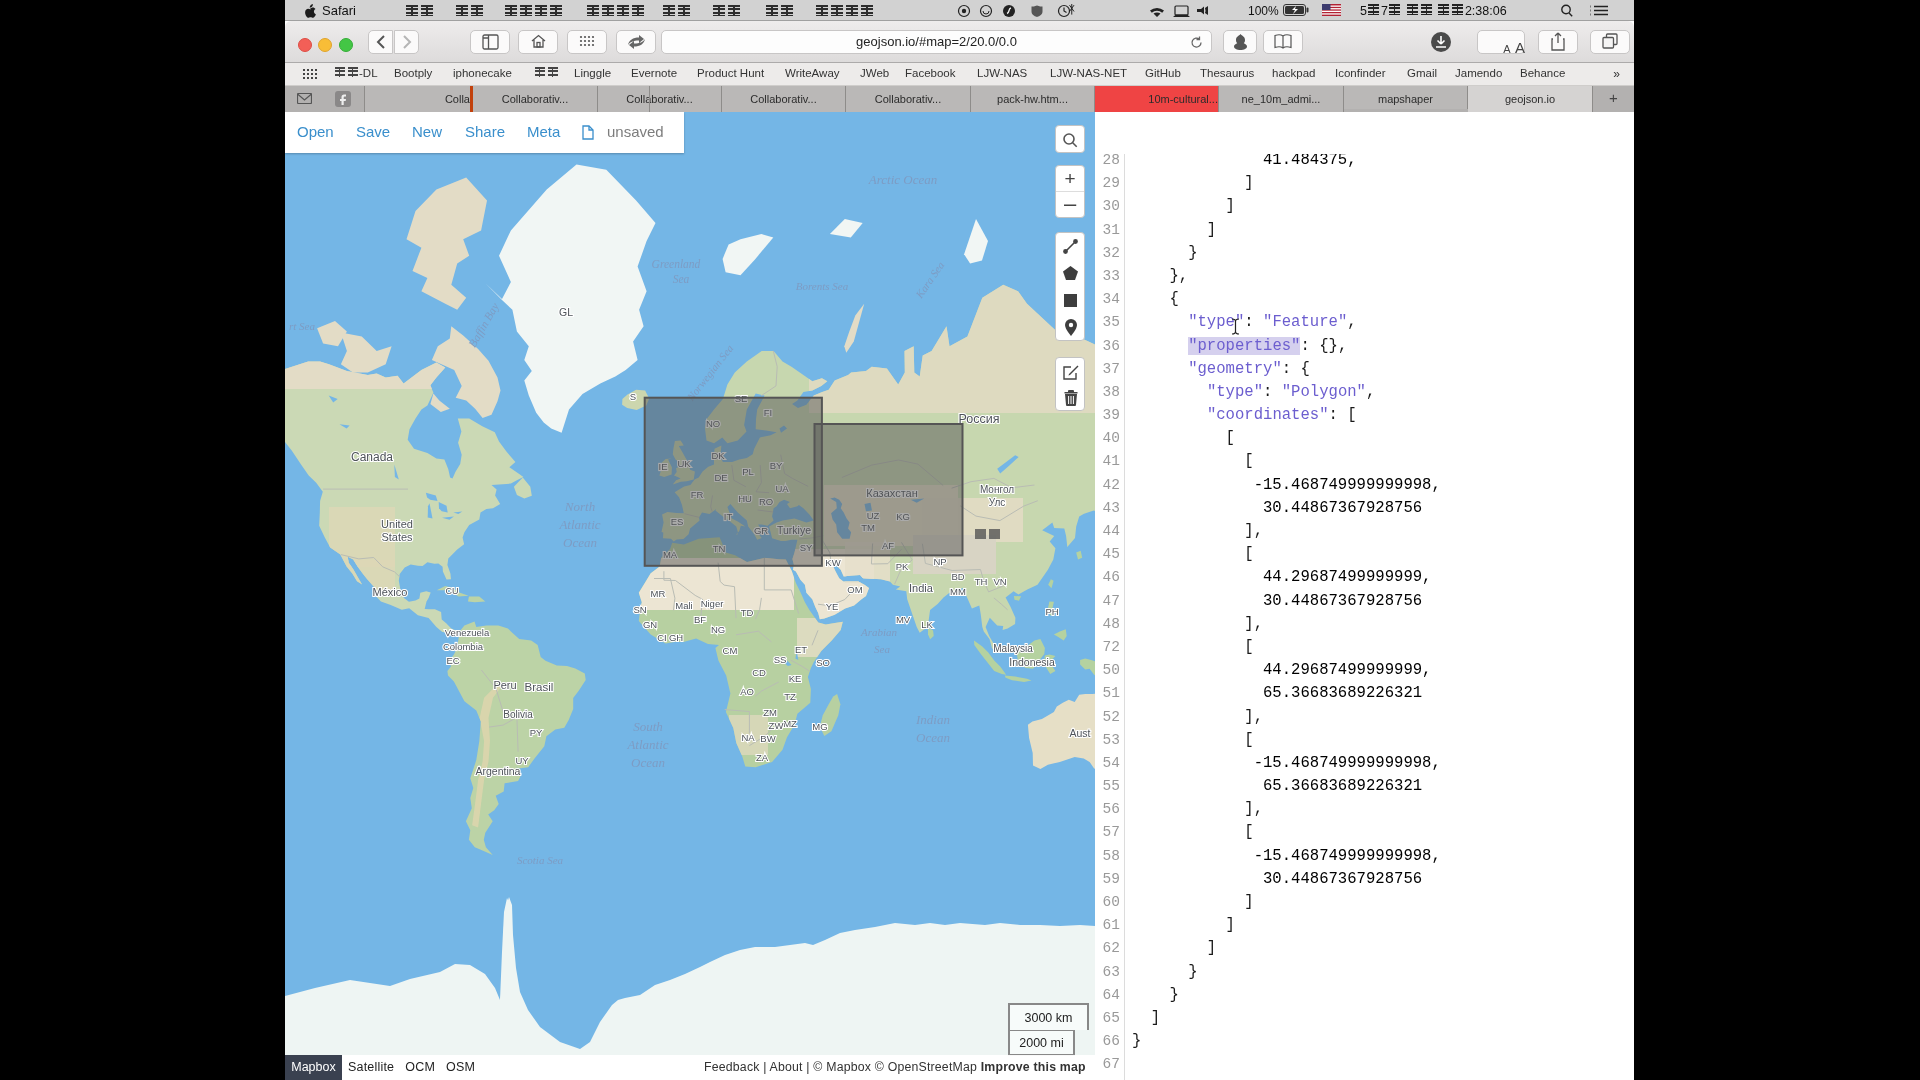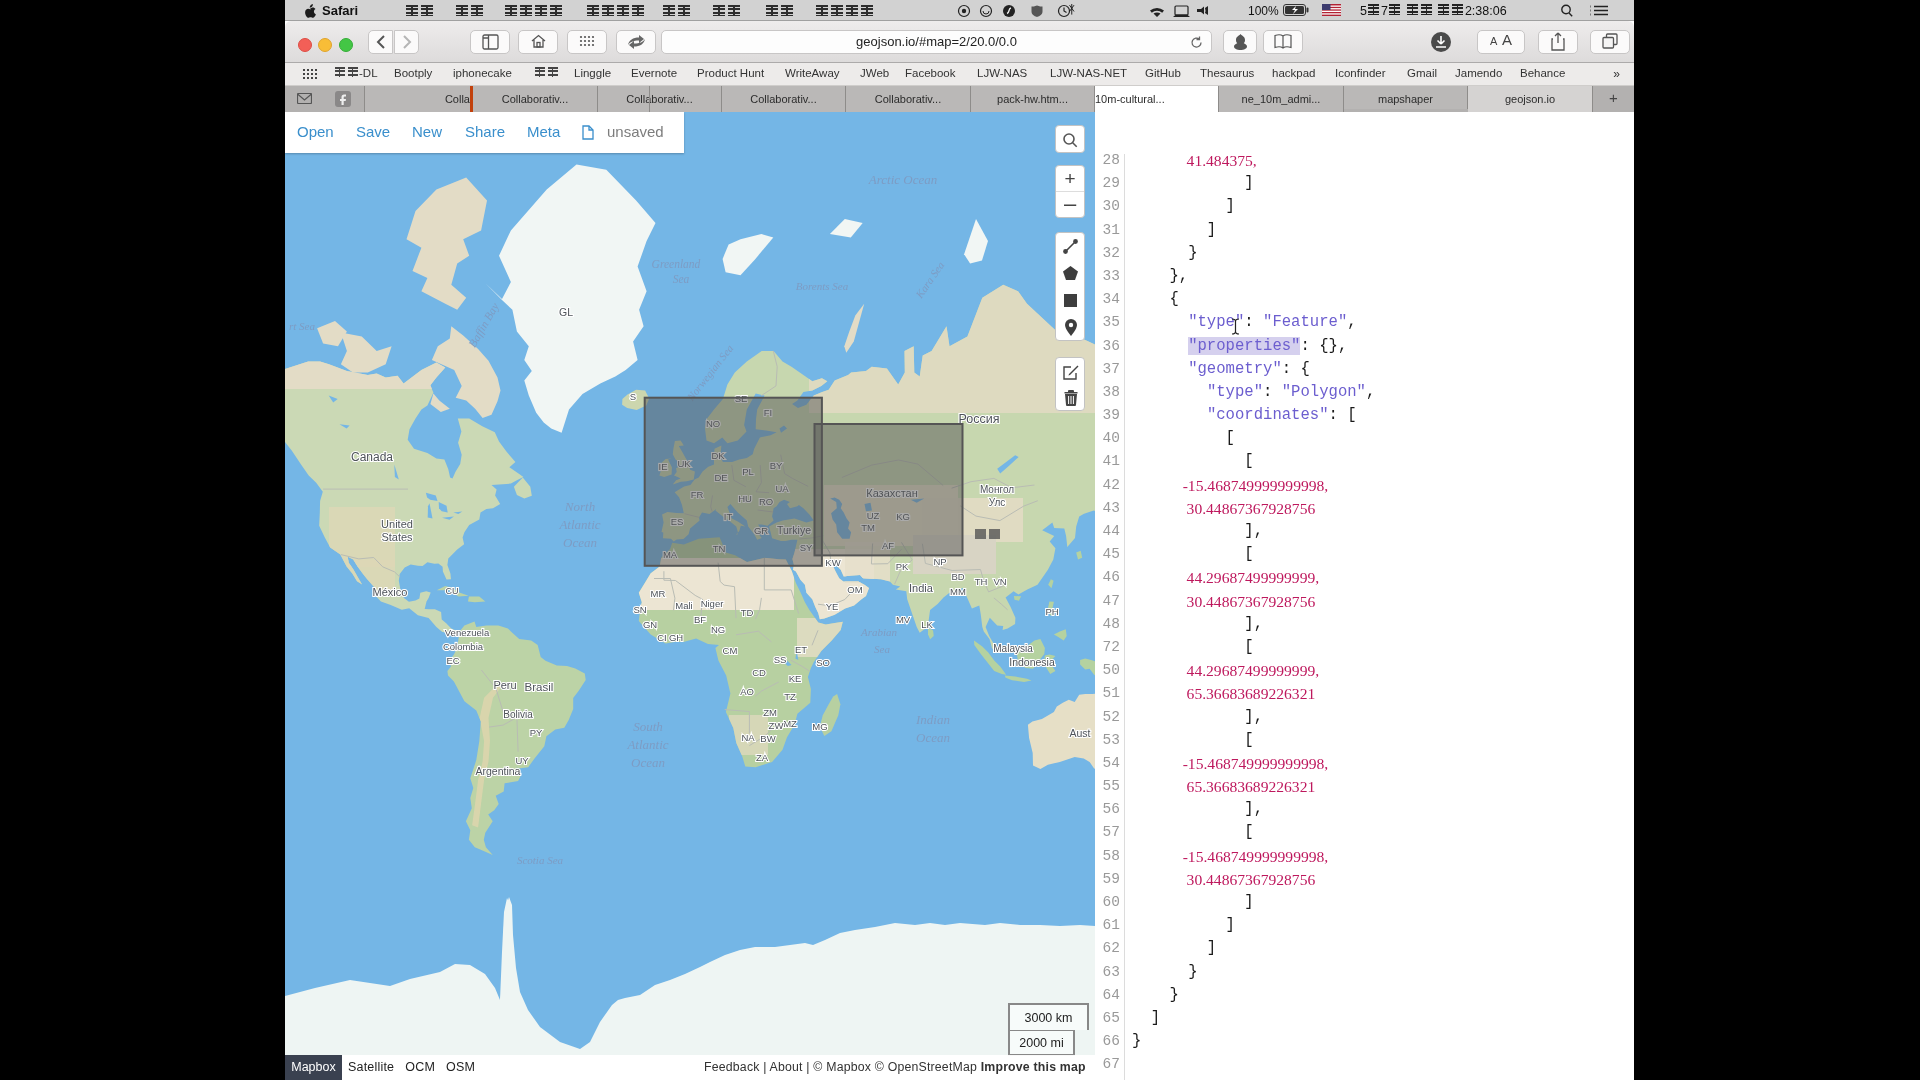--- a/index.html
+++ b/index.html
@@ -33,33 +33,33 @@
   color:#fff; font-size:13.5px; text-align:center; line-height:40px; }
 #graybox { position:absolute; left:290px; top:1px; width:249px; height:40px; background:#e9eae8; }
 #gutter { position:absolute; left:0; top:42px; width:30px; height:926px; background:#fff;
   border-right:1px solid #dcdcdc; overflow:hidden; }
 #codewrap { position:absolute; left:37px; top:42px; width:502px; height:926px; overflow:hidden; }
 .crow { height:23.2px; line-height:23.2px; font-family:"Liberation Mono", monospace;
   font-size:15.6px; white-space:pre; }
 .gnum { text-align:right; padding-right:4px; color:#999; font-size:14.5px; }
 .cp { color:#1a1a1a; }
 .ck { color:#6c5ecf; }
-.cn { color:#be185d;font-family:Liberation Serif, serif; }
+.cn { color:#000000; }
 .sel { background:#d5d0ee; }
 .bluelink { color:#70aed0; }
 </style></head>
 <body>
 <div id="win">
 
 <div id="menubar">
   <svg style="position:absolute;left:19px;top:4px" width="13" height="14" viewBox="0 0 13 14">
     <path d="M9.3 0c.1 1-.3 1.9-.9 2.6-.6.7-1.6 1.2-2.5 1.1-.1-.9.4-1.9.9-2.5C7.4.5 8.5 0 9.3 0zM12.4 10.3c-.4 1-.6 1.4-1.2 2.3-.8 1.2-1.9 2.7-3.2 2.7-1.2 0-1.5-.8-3.1-.8s-2 .8-3.2.8C.4 15.3-.6 13.9-1.4 12.7" fill="none"></path>
     <path d="M6.5 4.1c.8 0 1.8-.5 2.4-.5 1 0 2 .6 2.6 1.5-2.3 1.3-1.9 4.4.4 5.3-.5 1.2-1.7 3.3-3 3.3-.8 0-1.3-.5-2.3-.5s-1.6.5-2.3.5c-1.4 0-3.2-2.9-3.2-5.3 0-2.4 1.6-3.6 3-3.6.9 0 1.7.6 2.4.6zM8.9 0c.1 1-.3 1.9-.8 2.6-.6.7-1.5 1.3-2.4 1.2-.1-.9.3-1.8.9-2.5C7.1.6 8.1.1 8.9 0z" fill="#1c1c1c"></path>
   </svg>
-  <div style="position:absolute;left:37px;top:3px;font-weight:bold;font-size:13px">Safari</div>
+  <div style="position:absolute;left:37px;top:3px;font-weight:normal;font-size:13px">Safari</div>
   <div style="position:absolute;left:119px;top:4px"><span style="display:inline-block;width:12px;height:11px;margin:0 1.5px;background:repeating-linear-gradient(180deg,#1c1c1c 0 1.7px,rgba(0,0,0,0) 1.7px 3.4px),linear-gradient(90deg,rgba(0,0,0,0) 0 45%,#1c1c1c 45% 55%,rgba(0,0,0,0) 55%);opacity:.9"></span><span style="display:inline-block;width:12px;height:11px;margin:0 1.5px;background:repeating-linear-gradient(180deg,#1c1c1c 0 1.7px,rgba(0,0,0,0) 1.7px 3.4px),linear-gradient(90deg,rgba(0,0,0,0) 0 45%,#1c1c1c 45% 55%,rgba(0,0,0,0) 55%);opacity:.9"></span></div>
       <div style="position:absolute;left:169px;top:4px"><span style="display:inline-block;width:12px;height:11px;margin:0 1.5px;background:repeating-linear-gradient(180deg,#1c1c1c 0 1.7px,rgba(0,0,0,0) 1.7px 3.4px),linear-gradient(90deg,rgba(0,0,0,0) 0 45%,#1c1c1c 45% 55%,rgba(0,0,0,0) 55%);opacity:.9"></span><span style="display:inline-block;width:12px;height:11px;margin:0 1.5px;background:repeating-linear-gradient(180deg,#1c1c1c 0 1.7px,rgba(0,0,0,0) 1.7px 3.4px),linear-gradient(90deg,rgba(0,0,0,0) 0 45%,#1c1c1c 45% 55%,rgba(0,0,0,0) 55%);opacity:.9"></span></div>
       <div style="position:absolute;left:218px;top:4px"><span style="display:inline-block;width:12px;height:11px;margin:0 1.5px;background:repeating-linear-gradient(180deg,#1c1c1c 0 1.7px,rgba(0,0,0,0) 1.7px 3.4px),linear-gradient(90deg,rgba(0,0,0,0) 0 45%,#1c1c1c 45% 55%,rgba(0,0,0,0) 55%);opacity:.9"></span><span style="display:inline-block;width:12px;height:11px;margin:0 1.5px;background:repeating-linear-gradient(180deg,#1c1c1c 0 1.7px,rgba(0,0,0,0) 1.7px 3.4px),linear-gradient(90deg,rgba(0,0,0,0) 0 45%,#1c1c1c 45% 55%,rgba(0,0,0,0) 55%);opacity:.9"></span><span style="display:inline-block;width:12px;height:11px;margin:0 1.5px;background:repeating-linear-gradient(180deg,#1c1c1c 0 1.7px,rgba(0,0,0,0) 1.7px 3.4px),linear-gradient(90deg,rgba(0,0,0,0) 0 45%,#1c1c1c 45% 55%,rgba(0,0,0,0) 55%);opacity:.9"></span><span style="display:inline-block;width:12px;height:11px;margin:0 1.5px;background:repeating-linear-gradient(180deg,#1c1c1c 0 1.7px,rgba(0,0,0,0) 1.7px 3.4px),linear-gradient(90deg,rgba(0,0,0,0) 0 45%,#1c1c1c 45% 55%,rgba(0,0,0,0) 55%);opacity:.9"></span></div>
       <div style="position:absolute;left:300px;top:4px"><span style="display:inline-block;width:12px;height:11px;margin:0 1.5px;background:repeating-linear-gradient(180deg,#1c1c1c 0 1.7px,rgba(0,0,0,0) 1.7px 3.4px),linear-gradient(90deg,rgba(0,0,0,0) 0 45%,#1c1c1c 45% 55%,rgba(0,0,0,0) 55%);opacity:.9"></span><span style="display:inline-block;width:12px;height:11px;margin:0 1.5px;background:repeating-linear-gradient(180deg,#1c1c1c 0 1.7px,rgba(0,0,0,0) 1.7px 3.4px),linear-gradient(90deg,rgba(0,0,0,0) 0 45%,#1c1c1c 45% 55%,rgba(0,0,0,0) 55%);opacity:.9"></span><span style="display:inline-block;width:12px;height:11px;margin:0 1.5px;background:repeating-linear-gradient(180deg,#1c1c1c 0 1.7px,rgba(0,0,0,0) 1.7px 3.4px),linear-gradient(90deg,rgba(0,0,0,0) 0 45%,#1c1c1c 45% 55%,rgba(0,0,0,0) 55%);opacity:.9"></span><span style="display:inline-block;width:12px;height:11px;margin:0 1.5px;background:repeating-linear-gradient(180deg,#1c1c1c 0 1.7px,rgba(0,0,0,0) 1.7px 3.4px),linear-gradient(90deg,rgba(0,0,0,0) 0 45%,#1c1c1c 45% 55%,rgba(0,0,0,0) 55%);opacity:.9"></span></div>
       <div style="position:absolute;left:376px;top:4px"><span style="display:inline-block;width:12px;height:11px;margin:0 1.5px;background:repeating-linear-gradient(180deg,#1c1c1c 0 1.7px,rgba(0,0,0,0) 1.7px 3.4px),linear-gradient(90deg,rgba(0,0,0,0) 0 45%,#1c1c1c 45% 55%,rgba(0,0,0,0) 55%);opacity:.9"></span><span style="display:inline-block;width:12px;height:11px;margin:0 1.5px;background:repeating-linear-gradient(180deg,#1c1c1c 0 1.7px,rgba(0,0,0,0) 1.7px 3.4px),linear-gradient(90deg,rgba(0,0,0,0) 0 45%,#1c1c1c 45% 55%,rgba(0,0,0,0) 55%);opacity:.9"></span></div>
       <div style="position:absolute;left:426px;top:4px"><span style="display:inline-block;width:12px;height:11px;margin:0 1.5px;background:repeating-linear-gradient(180deg,#1c1c1c 0 1.7px,rgba(0,0,0,0) 1.7px 3.4px),linear-gradient(90deg,rgba(0,0,0,0) 0 45%,#1c1c1c 45% 55%,rgba(0,0,0,0) 55%);opacity:.9"></span><span style="display:inline-block;width:12px;height:11px;margin:0 1.5px;background:repeating-linear-gradient(180deg,#1c1c1c 0 1.7px,rgba(0,0,0,0) 1.7px 3.4px),linear-gradient(90deg,rgba(0,0,0,0) 0 45%,#1c1c1c 45% 55%,rgba(0,0,0,0) 55%);opacity:.9"></span></div>
       <div style="position:absolute;left:479px;top:4px"><span style="display:inline-block;width:12px;height:11px;margin:0 1.5px;background:repeating-linear-gradient(180deg,#1c1c1c 0 1.7px,rgba(0,0,0,0) 1.7px 3.4px),linear-gradient(90deg,rgba(0,0,0,0) 0 45%,#1c1c1c 45% 55%,rgba(0,0,0,0) 55%);opacity:.9"></span><span style="display:inline-block;width:12px;height:11px;margin:0 1.5px;background:repeating-linear-gradient(180deg,#1c1c1c 0 1.7px,rgba(0,0,0,0) 1.7px 3.4px),linear-gradient(90deg,rgba(0,0,0,0) 0 45%,#1c1c1c 45% 55%,rgba(0,0,0,0) 55%);opacity:.9"></span></div>
       <div style="position:absolute;left:529px;top:4px"><span style="display:inline-block;width:12px;height:11px;margin:0 1.5px;background:repeating-linear-gradient(180deg,#1c1c1c 0 1.7px,rgba(0,0,0,0) 1.7px 3.4px),linear-gradient(90deg,rgba(0,0,0,0) 0 45%,#1c1c1c 45% 55%,rgba(0,0,0,0) 55%);opacity:.9"></span><span style="display:inline-block;width:12px;height:11px;margin:0 1.5px;background:repeating-linear-gradient(180deg,#1c1c1c 0 1.7px,rgba(0,0,0,0) 1.7px 3.4px),linear-gradient(90deg,rgba(0,0,0,0) 0 45%,#1c1c1c 45% 55%,rgba(0,0,0,0) 55%);opacity:.9"></span><span style="display:inline-block;width:12px;height:11px;margin:0 1.5px;background:repeating-linear-gradient(180deg,#1c1c1c 0 1.7px,rgba(0,0,0,0) 1.7px 3.4px),linear-gradient(90deg,rgba(0,0,0,0) 0 45%,#1c1c1c 45% 55%,rgba(0,0,0,0) 55%);opacity:.9"></span><span style="display:inline-block;width:12px;height:11px;margin:0 1.5px;background:repeating-linear-gradient(180deg,#1c1c1c 0 1.7px,rgba(0,0,0,0) 1.7px 3.4px),linear-gradient(90deg,rgba(0,0,0,0) 0 45%,#1c1c1c 45% 55%,rgba(0,0,0,0) 55%);opacity:.9"></span></div>
 
   <svg style="position:absolute;left:672px;top:4px" width="270" height="14" viewBox="0 0 270 14" fill="none" stroke="#222" stroke-width="1.2">
@@ -160,21 +160,21 @@
   </svg>
   <div class="tbtn" style="left:978px;width:40px"></div>
   <svg style="position:absolute;left:989px;top:13px" width="18" height="15" viewBox="0 0 18 15" fill="none" stroke="#555" stroke-width="1.2">
     <path d="M9 2C7 .5 4 .5 1 1.5v12C4 12.5 7 12.5 9 14c2-1.5 5-1.5 8-.5v-12C14 .5 11 .5 9 2zM9 2v12"></path>
   </svg>
   <svg style="position:absolute;left:1145px;top:10px" width="22" height="22" viewBox="0 0 22 22">
     <circle cx="11" cy="11" r="10" fill="#4a4a4a"></circle>
     <path d="M11 5v8m0 0l-3.5-3.5M11 13l3.5-3.5M6 16h10" stroke="#fff" stroke-width="1.6" fill="none"></path>
   </svg>
   <div class="tbtn" style="left:1192px;width:48px"></div>
-  <div style="position:absolute;left:1192px;top:10px;width:48px;text-align:center;color:#444">
+  <div style="position:absolute;left:1192px;top:18px;width:48px;text-align:right;color:#444">
     <span style="font-size:11px">A</span>&nbsp;<span style="font-size:15px">A</span>
   </div>
   <div class="tbtn" style="left:1253px;width:40px"></div>
   <svg style="position:absolute;left:1266px;top:11px" width="14" height="19" viewBox="0 0 14 19" fill="none" stroke="#555" stroke-width="1.3">
     <path d="M7 1v10M7 1L4 4M7 1l3 3M2 7H1v11h12V7h-1"></path>
   </svg>
   <div class="tbtn" style="left:1305px;width:40px"></div>
   <svg style="position:absolute;left:1317px;top:12px" width="16" height="16" viewBox="0 0 16 16" fill="none" stroke="#555" stroke-width="1.3">
     <rect x="4.5" y="1" width="10.5" height="10.5" rx="1"></rect>
     <rect x="1" y="4.5" width="10.5" height="10.5" rx="1" fill="#f5f4f4"></rect>
@@ -220,21 +220,21 @@
   <div style="position:absolute;right:14px;top:4px;font-size:12px;color:#333">»</div>
 </div>
 
 <div id="tabbar">
   <div style="position:absolute;left:80px;top:0;width:108px;height:26px;background:#bab8b7;border-right:3px solid #c2410c;box-sizing:border-box;font-size:11px;color:#2c2c2c;text-align:right;line-height:26px;overflow:hidden;white-space:nowrap">Colla</div>
 <div style="position:absolute;left:188px;top:0;width:125px;height:26px;background:#bab8b7;border-right:1px solid #8e8c8a;box-sizing:border-box;font-size:11px;color:#2c2c2c;text-align:center;line-height:26px;overflow:hidden;white-space:nowrap">Collaborativ...</div>
 <div style="position:absolute;left:313px;top:0;width:124px;height:26px;background:#bab8b7;border-right:1px solid #8e8c8a;box-sizing:border-box;font-size:11px;color:#2c2c2c;text-align:center;line-height:26px;overflow:hidden;white-space:nowrap">Collaborativ...</div>
 <div style="position:absolute;left:437px;top:0;width:124px;height:26px;background:#bab8b7;border-right:1px solid #8e8c8a;box-sizing:border-box;font-size:11px;color:#2c2c2c;text-align:center;line-height:26px;overflow:hidden;white-space:nowrap">Collaborativ...</div>
 <div style="position:absolute;left:561px;top:0;width:125px;height:26px;background:#bab8b7;border-right:1px solid #8e8c8a;box-sizing:border-box;font-size:11px;color:#2c2c2c;text-align:center;line-height:26px;overflow:hidden;white-space:nowrap">Collaborativ...</div>
 <div style="position:absolute;left:686px;top:0;width:124px;height:26px;background:#bab8b7;border-right:1px solid #8e8c8a;box-sizing:border-box;font-size:11px;color:#2c2c2c;text-align:center;line-height:26px;overflow:hidden;white-space:nowrap">pack-hw.htm...</div>
-<div style="position:absolute;left:810px;top:0;width:124px;height:26px;background:#ffffff;border-right:1px solid #8e8c8a;box-sizing:border-box;font-size:11px;color:#2c2c2c;text-align:left;line-height:26px;overflow:hidden;white-space:nowrap">10m-cultural...</div>
+<div style="position:absolute;left:810px;top:0;width:124px;height:26px;background:#ef4444;border-right:1px solid #8e8c8a;box-sizing:border-box;font-size:11px;color:#2c2c2c;text-align:right;line-height:26px;overflow:hidden;white-space:nowrap">10m-cultural...</div>
 <div style="position:absolute;left:934px;top:0;width:125px;height:26px;background:#bab8b7;border-right:1px solid #8e8c8a;box-sizing:border-box;font-size:11px;color:#2c2c2c;text-align:center;line-height:26px;overflow:hidden;white-space:nowrap">ne_10m_admi...</div>
 <div style="position:absolute;left:1059px;top:0;width:124px;height:23px;background:#bab8b7;border-right:1px solid #8e8c8a;box-sizing:border-box;font-size:11px;color:#2c2c2c;text-align:center;line-height:26px;overflow:hidden;white-space:nowrap">mapshaper</div>
 <div style="position:absolute;left:1183px;top:0;width:125px;height:26px;background:#d5d3d2;border-right:1px solid #8e8c8a;box-sizing:border-box;font-size:11px;color:#2c2c2c;text-align:center;line-height:26px;overflow:hidden;white-space:nowrap">geojson.io</div>
   <div style="position:absolute;left:0;top:0;width:80px;height:26px;border-right:1px solid #8e8c8a">
     <svg style="position:absolute;left:12px;top:7px" width="15" height="11" viewBox="0 0 15 11" fill="none" stroke="#555" stroke-width="1.2">
       <rect x="0.5" y="0.5" width="14" height="10" rx="1"></rect>
           <path d="M0.5 1l7 6 7-6"></path>
     </svg>
     <svg style="position:absolute;left:50px;top:5px" width="16" height="16" viewBox="0 0 16 16">
       <rect width="16" height="16" rx="3" fill="#8a8888"></rect>

